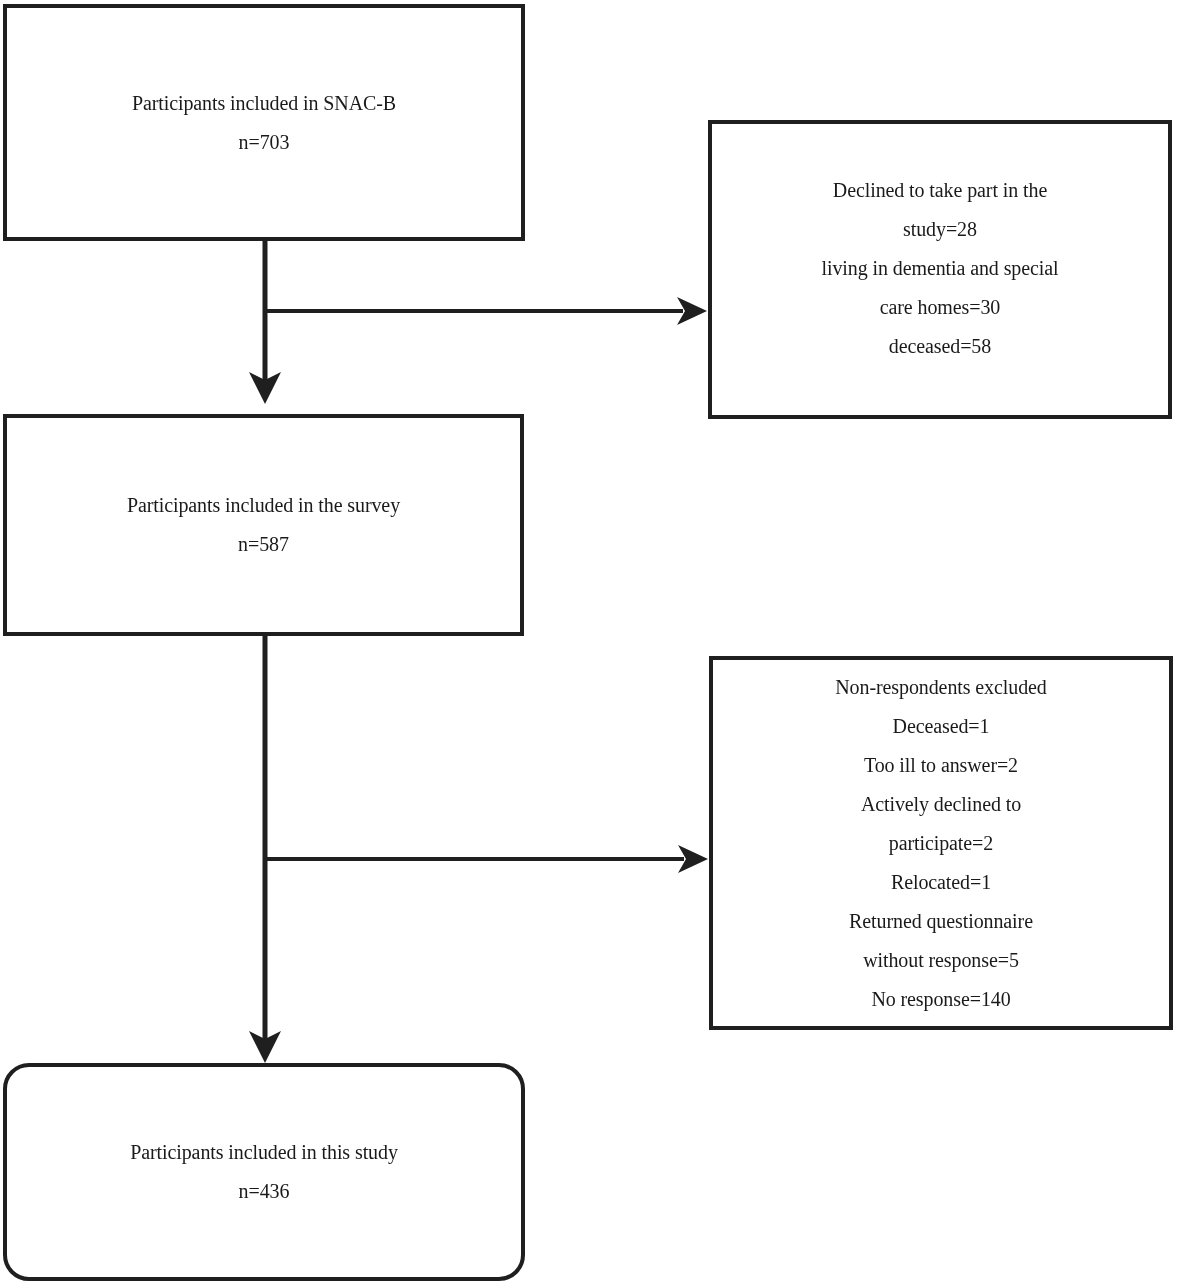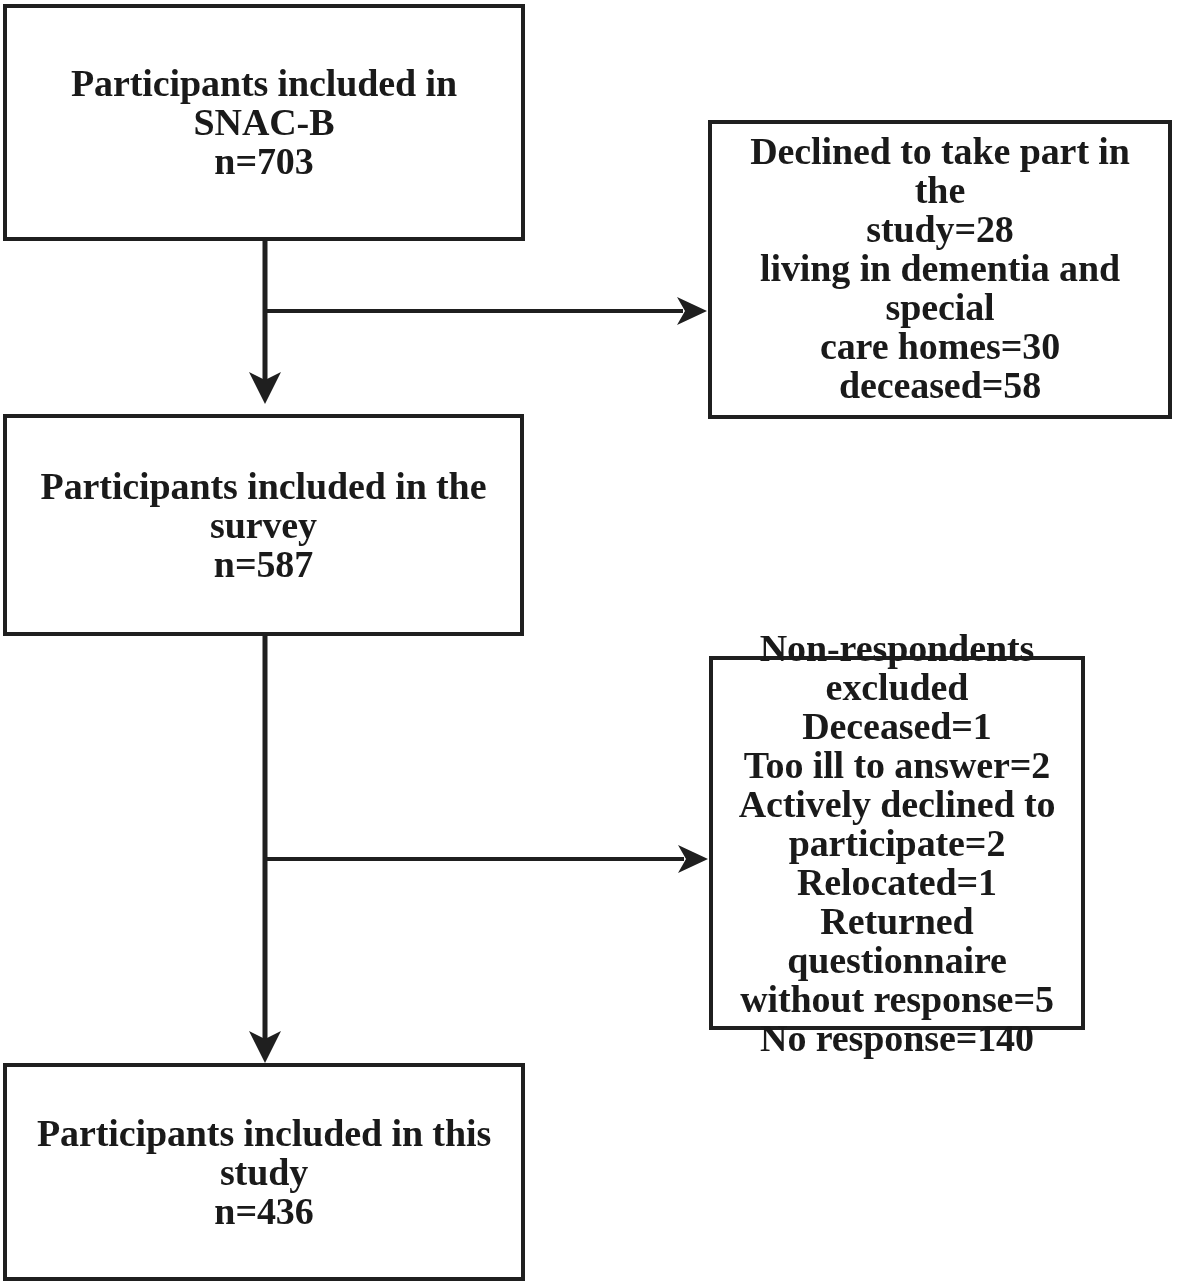--- a/index.html
+++ b/index.html
@@ -24,32 +24,31 @@
     background: #ffffff;
     display: flex;
     align-items: center;
     justify-content: center;
     text-align: center;
   }
   .box-text {
     width: 100%;
     padding: 0 12px;
     box-sizing: border-box;
-    font-size: 38px;
+    font-size: 20px;
     line-height: 39px;
     letter-spacing: -0.1px;
     white-space: pre-line;
-    font-weight: bold;
   }
   
   #box-snacb      { left: 3px;   top: 4px;    width: 522px; height: 237px; }
   #box-declined   { left: 708px; top: 120px;  width: 464px; height: 299px; }
   #box-survey     { left: 3px;   top: 404px;  width: 521px; height: 222px; margin-top: 10px; }
-  #box-nonresp    { left: 709px; top: 656px;  width: 376px; height: 374px; }
-  #box-included   { left: 3px;   top: 1063px; width: 522px; height: 218px; }
+  #box-nonresp    { left: 709px; top: 656px;  width: 464px; height: 374px; }
+  #box-included   { left: 3px;   top: 1063px; width: 522px; height: 218px; border-radius: 26px; }
 
   
   #box-declined .box-text { transform: translateY(-1px); }
 
   
   .connector-svg {
     position: absolute;
     left: 0;
     top: 0;
     width: 1181px;

